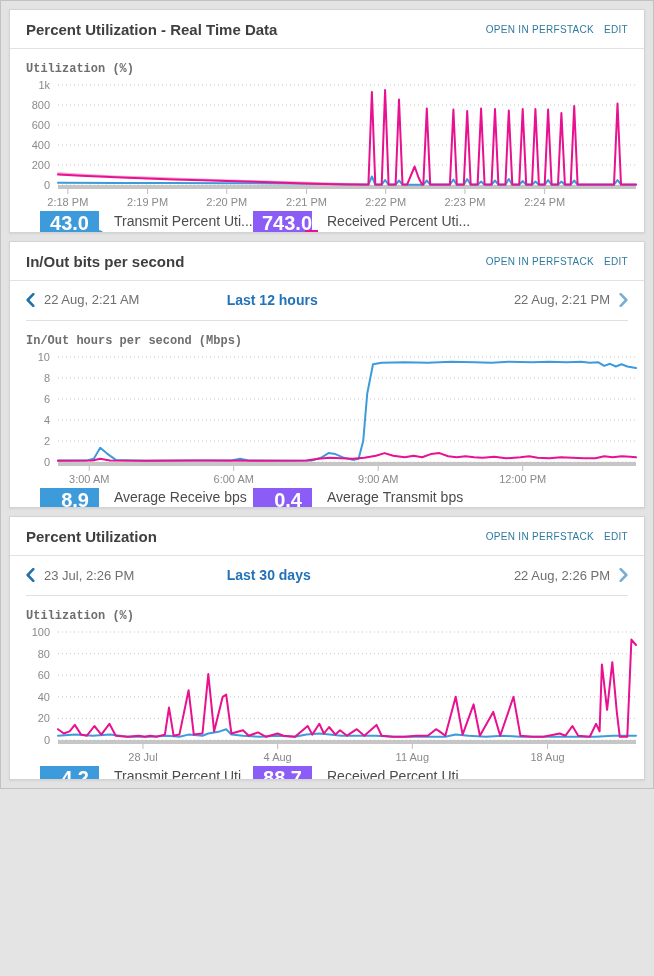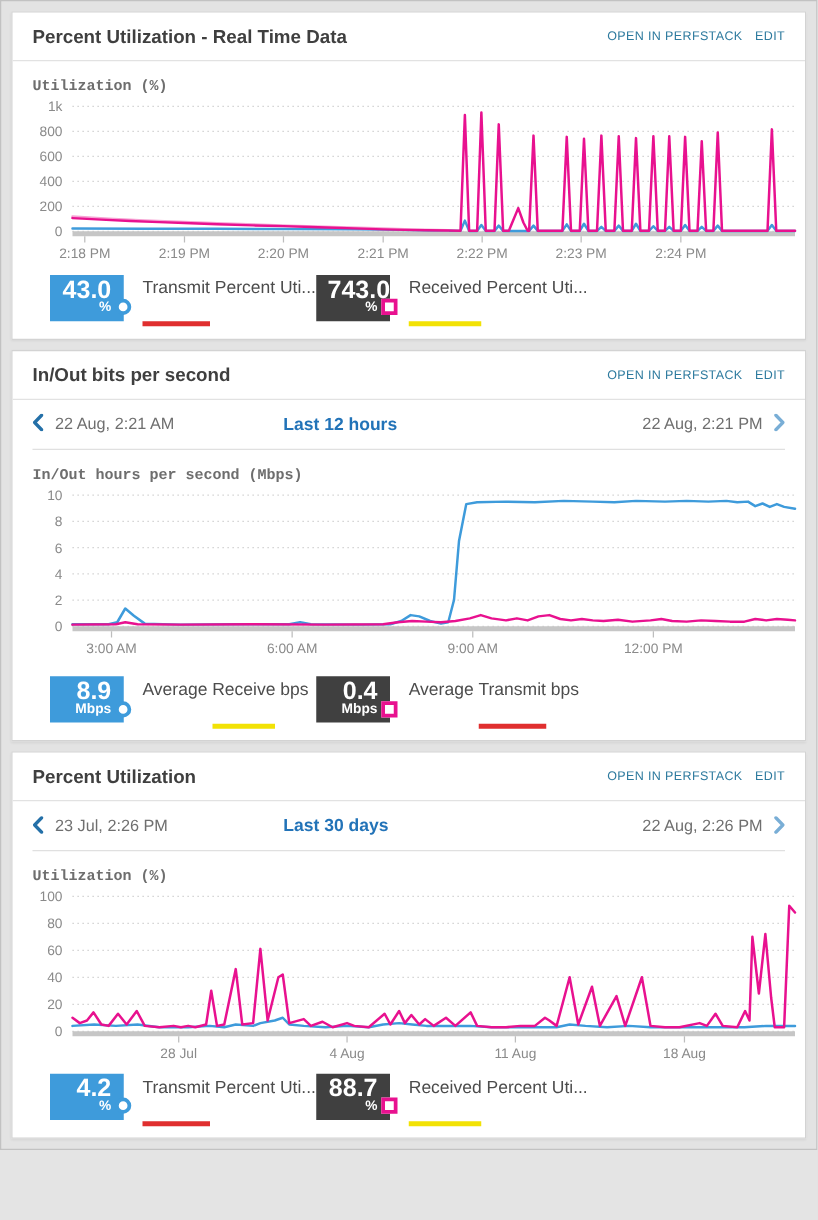--- a/index.html
+++ b/index.html
@@ -1,47 +1,47 @@
 <!DOCTYPE html>
 <html><head>
 <meta charset="utf-8">
 <style>
   html,body{margin:0;padding:0;background:#e4e4e4;font-family:"Liberation Sans",sans-serif;}
-  .page{box-sizing:border-box;width:654px;height:920px;background:#e3e3e3;border:1px solid #c2c2c2;
+  .page{box-sizing:border-box;width:654px;height:789px;background:#e3e3e3;border:1px solid #c2c2c2;
         padding:8px;display:flex;flex-direction:column;gap:8px;}
   .panel{background:#fff;border:1px solid #d3d3d3;box-shadow:0 1px 2px rgba(0,0,0,.07);
          box-sizing:border-box;display:flex;flex-direction:column;overflow:hidden;}
   .panel-1{height:280px;} .panel-2{height:334px;} .panel-3{height:330px;}
 
   .panel-header{display:flex;justify-content:space-between;align-items:center;
                 padding:11px 16px 10px;border-bottom:1px solid #e2e2e2;}
   .panel-title{font-size:15px;font-weight:bold;color:#3f3f3f;}
   .header-links{display:flex;gap:10px;}
   .header-links a{font-size:10px;color:#2d7a9e;text-decoration:none;letter-spacing:.3px;cursor:pointer;}
 
   .time-nav{display:flex;align-items:center;margin:0 16px;padding:11px 0 12px;
             border-bottom:1px solid #e0e0e0;}
-  .tn-side{display:flex;gap:9px;flex:1;color:#6f6f6f;font-size:13px;}
+  .tn-side{display:flex;align-items:center;gap:9px;flex:1;color:#6f6f6f;font-size:13px;}
   .tn-side.right{justify-content:flex-end;}
   .tn-range{flex:1;color:#2273b8;font-weight:bold;font-size:14px;cursor:pointer;}
   .chev{display:block;cursor:pointer;}
   .chev-left path{stroke:#2470a8;} .chev-right path{stroke:#79aed6;}
   .chev path{stroke-width:2.6;fill:none;stroke-linecap:round;stroke-linejoin:round;}
 
   .axis-title{font-size:12px;font-weight:bold;color:#6e6e6e;padding:13px 16px 3px;font-family:Liberation Mono, monospace;}
   .chart-wrap{padding:0 8px 0 8px;}
   svg.chart{display:block;}
   svg.chart text{font-family:"Liberation Sans",sans-serif;}
 
   .legend{display:flex;padding:0 16px 14px 30px;margin-top:auto;align-items:center;}
   .legend-item{display:flex;align-items:center;width:213px;cursor:pointer;}
   .badge{position:relative;color:#fff;font-weight:bold;text-align:right;
          padding:4px 10px 5px 9px;min-width:40px;margin-right:15px;}
   .badge .v{font-size:20px;line-height:16px;} .badge .u{font-size:11px;line-height:12px;}
-  .badge.blue{background:#3e9bdb;} .badge.pink{background:#404040;}
+  .badge.blue{background:#3e9bdb;} .badge.pink{background:#8b5cf6;}
   .marker{position:absolute;right:-6px;top:52%;width:7px;height:7px;background:#fff;
           border:3px solid #888;}
   .marker.circle{border-radius:50%;}
   .marker.mk-blue{border-color:#3e9bdb;} .marker.mk-pink{border-color:#e8118f;}
   .legend-label{font-size:14px;color:#4c4c4c;white-space:nowrap;}
   .uword{display:inline-block;border-bottom:4px solid transparent;padding-bottom:20px;margin-bottom:-6px;}
   .uword.ul-red{border-color:#e02f2f;} .uword.ul-yellow{border-color:#f2e205;}
 </style>
 </head>
 <body>

